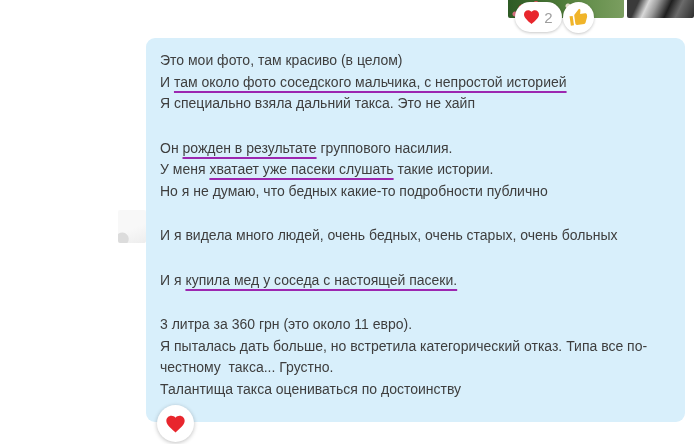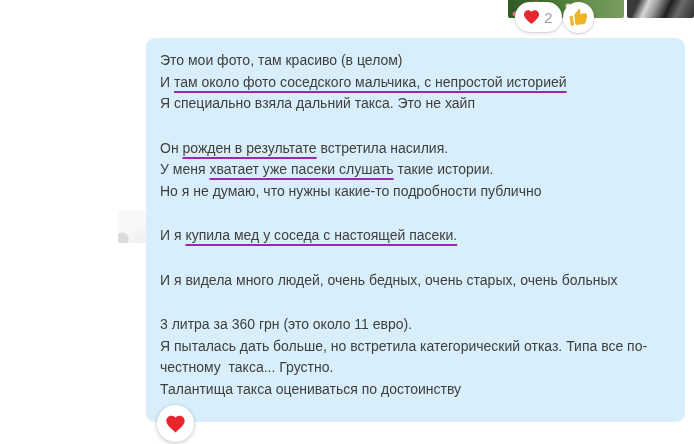--- a/index.html
+++ b/index.html
@@ -137,29 +137,29 @@
   <div class="fragment"></div>
 
   <div class="bubble">
     <div class="message">
         <div class="paragraph">
           <div class="line"><span>Это мои фото, там красиво (в целом)</span></div>
           <div class="line"><span>И </span><span class="underlined">там около фото соседского мальчика, с непростой историей</span></div>
           <div class="line"><span>Я специально взяла дальний такса. Это не хайп</span></div>
         </div>
         <div class="paragraph">
-          <div class="line"><span>Он </span><span class="underlined">рожден в результате</span><span> встретила насилия.</span></div>
+          <div class="line"><span>Он </span><span class="underlined">рожден в результате</span><span> группового насилия.</span></div>
           <div class="line"><span>У меня </span><span class="underlined">хватает уже пасеки слушать</span><span> такие истории.</span></div>
-          <div class="line"><span>Но я не думаю, что нужны какие-то подробности публично</span></div>
+          <div class="line"><span>Но я не думаю, что бедных какие-то подробности публично</span></div>
+        </div>
+        <div class="paragraph">
+          <div class="line"><span>И я видела много людей, очень бедных, очень старых, очень больных</span></div>
         </div>
         <div class="paragraph">
           <div class="line"><span>И я </span><span class="underlined">купила мед у соседа с настоящей пасеки.</span></div>
-        </div>
-        <div class="paragraph">
-          <div class="line"><span>И я видела много людей, очень бедных, очень старых, очень больных</span></div>
         </div>
         <div class="paragraph">
           <div class="line"><span>3 литра за 360 грн (это около 11 евро).</span></div>
           <div class="line"><span>Я пыталась дать больше, но встретила категорический отказ. Типа все по-</span></div>
           <div class="line"><span>честному  такса... Грустно.</span></div>
           <div class="line"><span>Талантища такса оцениваться по достоинству</span></div>
         </div>
       </div>
   </div>
 

